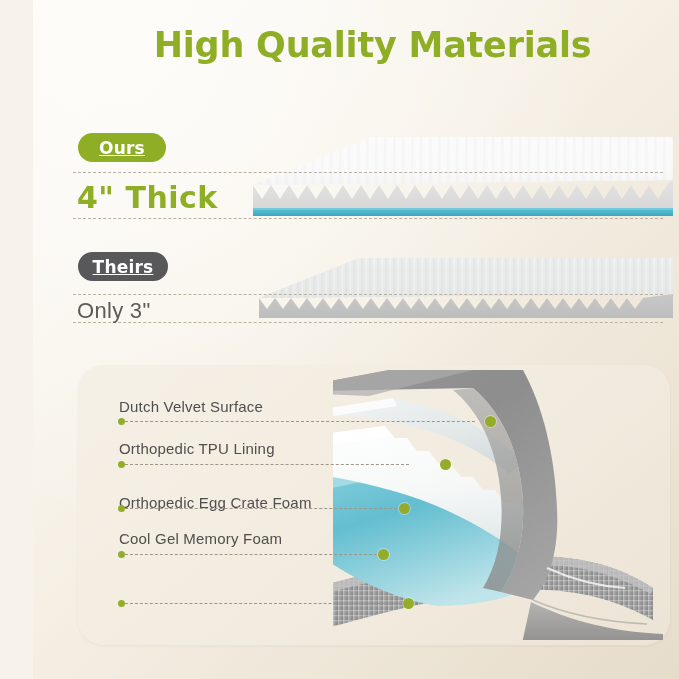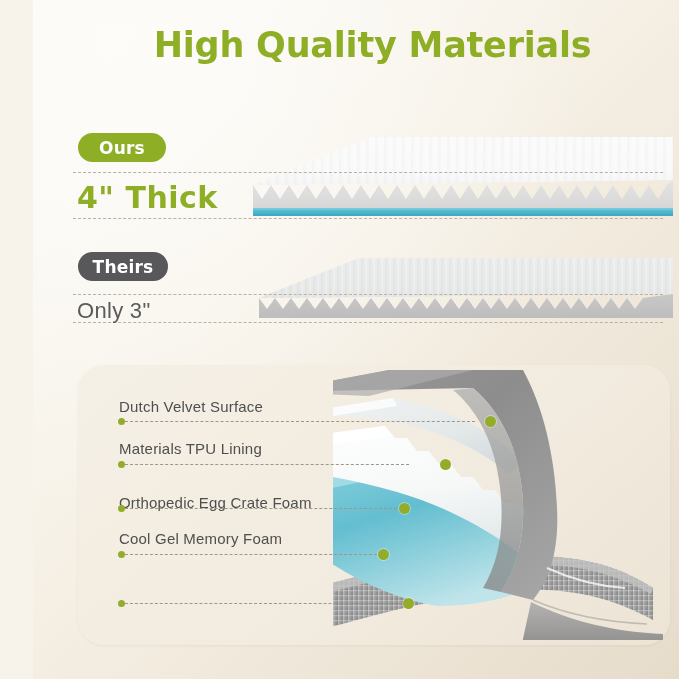--- a/index.html
+++ b/index.html
@@ -23,20 +23,21 @@
     color:#8eae26;
     font-family:"DejaVu Sans","Liberation Sans",sans-serif;
   }
 
   
   .badge{
     position:absolute;display:flex;align-items:center;justify-content:center;
     height:29px;border-radius:15px;color:#ffffff;
     font-size:17px;font-weight:bold;letter-spacing:0.2px;
     font-family:"DejaVu Sans","Liberation Sans",sans-serif;
+    text-decoration:underline;
   }
   .badge-ours{left:45px;top:133px;width:88px;background:#8eae26;}
   .badge-theirs{left:45px;top:252px;width:90px;background:#58585a;}
 
   
   .thick-ours{
     position:absolute;left:44px;top:180px;
     font-size:30px;font-weight:bold;color:#8eae26;
     font-family:"DejaVu Sans","Liberation Sans",sans-serif;
     letter-spacing:0.5px;
@@ -266,21 +267,21 @@
         <path d="M198 232 C 240 252, 282 262, 330 264 L 330 278 L 188 278 Z" fill="url(#velvet2)" opacity=".9"></path>
       </g>
     </svg>
   </div>
 
   <div class="feat-label" style="top:398px;">Dutch Velvet Surface</div>
   <div class="dot" style="left:85px;top:418px;"></div>
   <div class="feat-line" style="top:421px;width:350px;"></div>
   <div class="dot-end" style="left:452px;top:416px;"></div>
 
-  <div class="feat-label" style="top:440px;">Materials TPU Lining</div>
+  <div class="feat-label" style="top:440px;">Orthopedic TPU Lining</div>
   <div class="dot" style="left:85px;top:461px;"></div>
   <div class="feat-line" style="top:464px;width:284px;"></div>
   <div class="dot-end" style="left:407px;top:459px;"></div>
 
   <div class="feat-label" style="top:494px;">Orthopedic Egg Crate Foam</div>
   <div class="dot" style="left:85px;top:505px;"></div>
   <div class="feat-line" style="top:508px;width:272px;"></div>
   <div class="dot-end" style="left:366px;top:503px;"></div>
 
   <div class="feat-label" style="top:530px;">Cool Gel Memory Foam</div>

